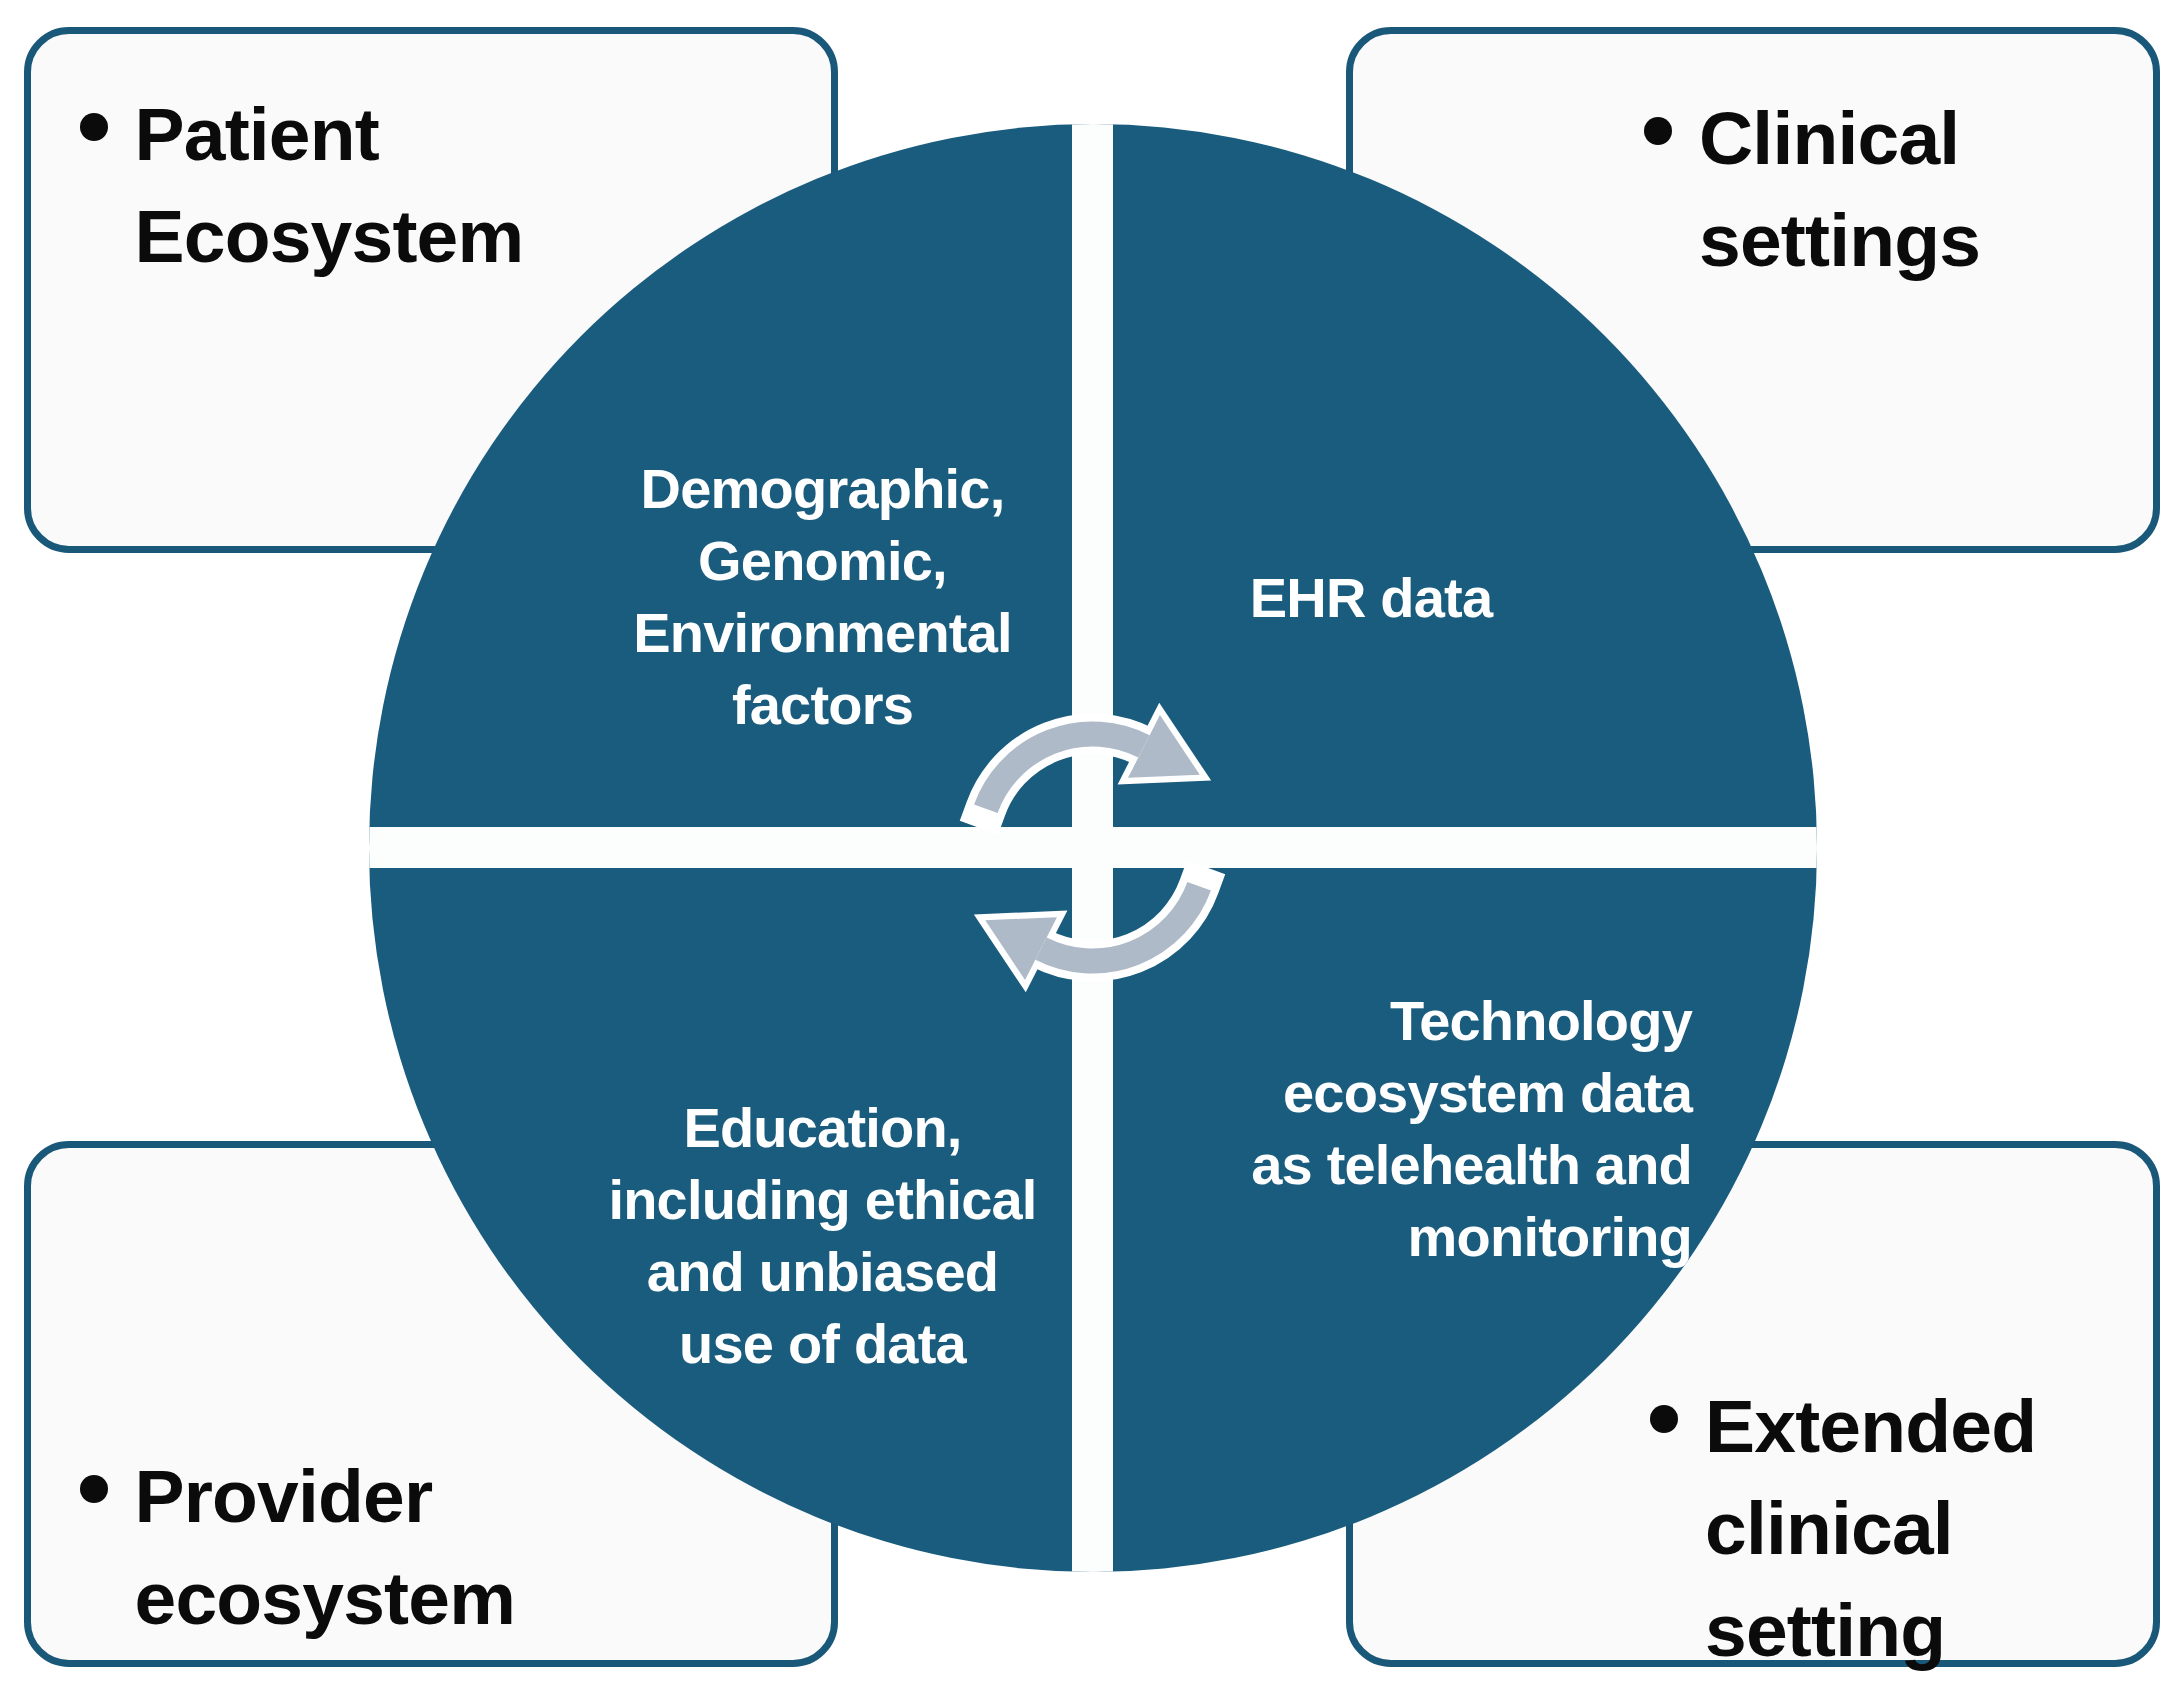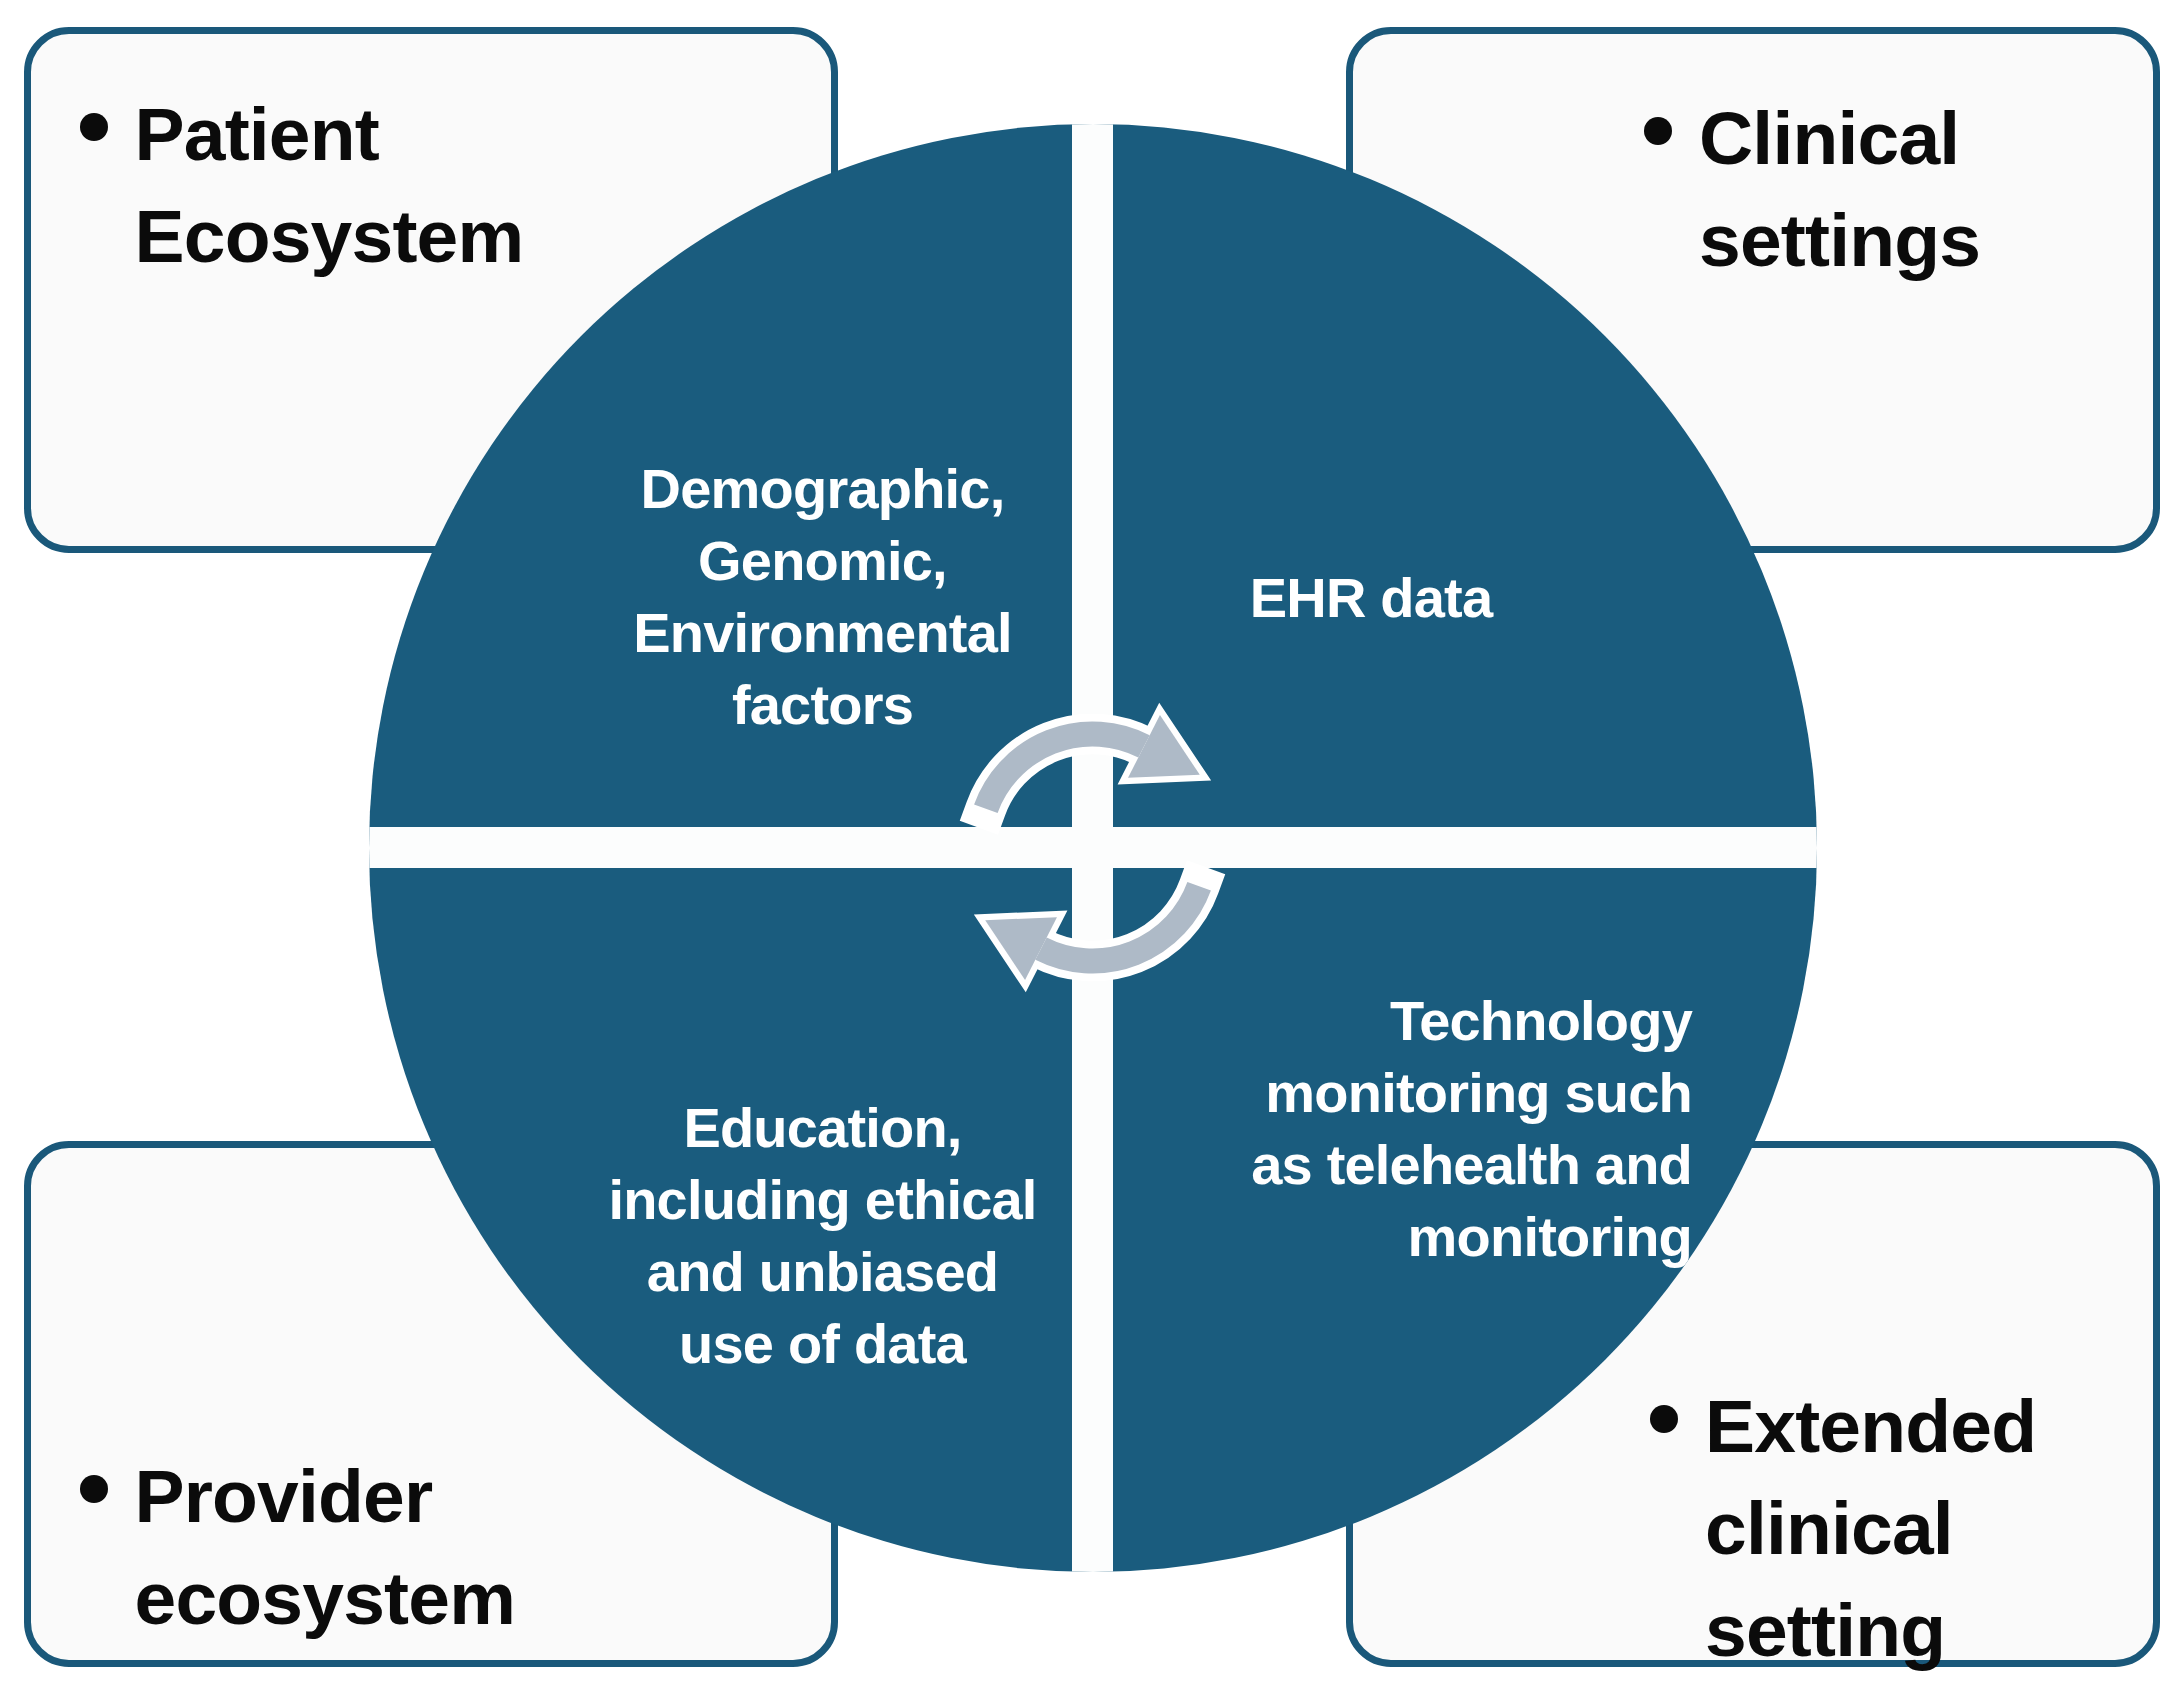--- a/index.html
+++ b/index.html
@@ -146,21 +146,21 @@
 
     <div class="quad-label quad-bl">
       <div>Education,</div>
       <div>including ethical</div>
       <div>and unbiased</div>
       <div>use of data</div>
     </div>
 
     <div class="quad-label quad-br">
       <div>Technology</div>
-      <div>monitoring such</div>
+      <div>ecosystem data</div>
       <div>as telehealth and</div>
       <div>monitoring</div>
     </div>
 
     <svg class="cycle-arrows" viewBox="-200 -200 400 400" xmlns="http://www.w3.org/2000/svg">
 
       <g>
         <path d="M -136.3 -49.6 A 145 145 0 0 1 65.8 -129.2" fill="none" stroke="#FFFFFF" stroke-width="52" stroke-linecap="square"></path>
         <polygon points="86.2,-169.3 45.4,-89.1 137.1,-92.9" fill="#AEBAC7" stroke="#FFFFFF" stroke-width="16" stroke-linejoin="miter"></polygon>
         <path d="M -136.3 -49.6 A 145 145 0 0 1 65.8 -129.2" fill="none" stroke="#AEBAC7" stroke-width="32" stroke-linecap="butt"></path>

